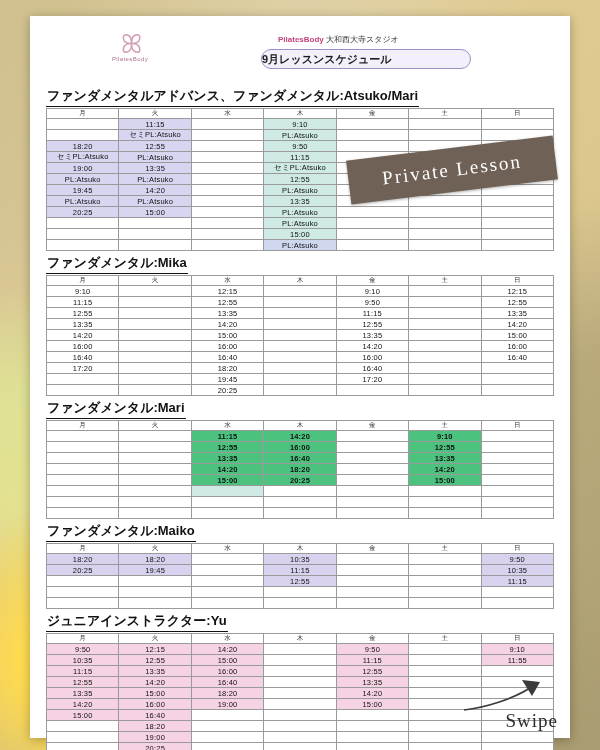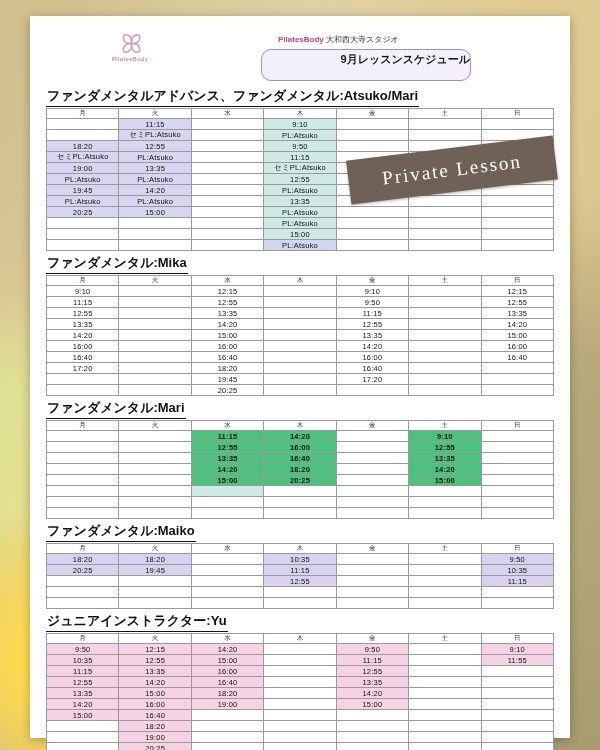--- a/index.html
+++ b/index.html
@@ -57,25 +57,25 @@
     font-weight: bold; font-size: 14px; color: #111;
     line-height: 17px; text-align: center; width: 58px;
   }
   .hdr-brand {
     position: absolute; left: 232px; top: 8px;
     font-size: 8px; color: #333; white-space: nowrap;
   }
   .hdr-brand .pink { color: #c3447f; font-weight: bold; }
   .title-pill {
     position: absolute; left: 215px; top: 23px;
-    width: 210px; height: 32px;
+    width: 210px; height: 20px;
     border: 1px solid #9b8fc7;
     border-radius: 10px;
     background: #f3f0fb;
-    text-align: right;
+    text-align: left;
     font-size: 11px; font-weight: bold; color: #1b1b1b;
     line-height: 19px;
   }
 
   
   .section { margin-top: 2px; }
   .sec-label {
     font-size: 13px; font-weight: bold; color: #111;
     border-bottom: 1px solid #111;
     display: inline-block;
@@ -644,13 +644,20 @@
             </tbody>
           </table></div>
       </div>
 
   </div>
 
   <div class="ribbon">
     <span>Private Lesson</span>
   </div>
 
+  <div class="swipe">
+    <svg width="92" height="34" viewBox="0 0 92 34">
+      <path d="M2 32 C20 30 52 22 74 6" stroke="#3a3a3a" stroke-width="1.6" fill="none"></path>
+      <path d="M60 2 L78 4 L70 18 Z" fill="#3a3a3a"></path>
+    </svg>
+    <div class="txt">Swipe</div>
+  </div>
 </div>
 
 </body></html>

